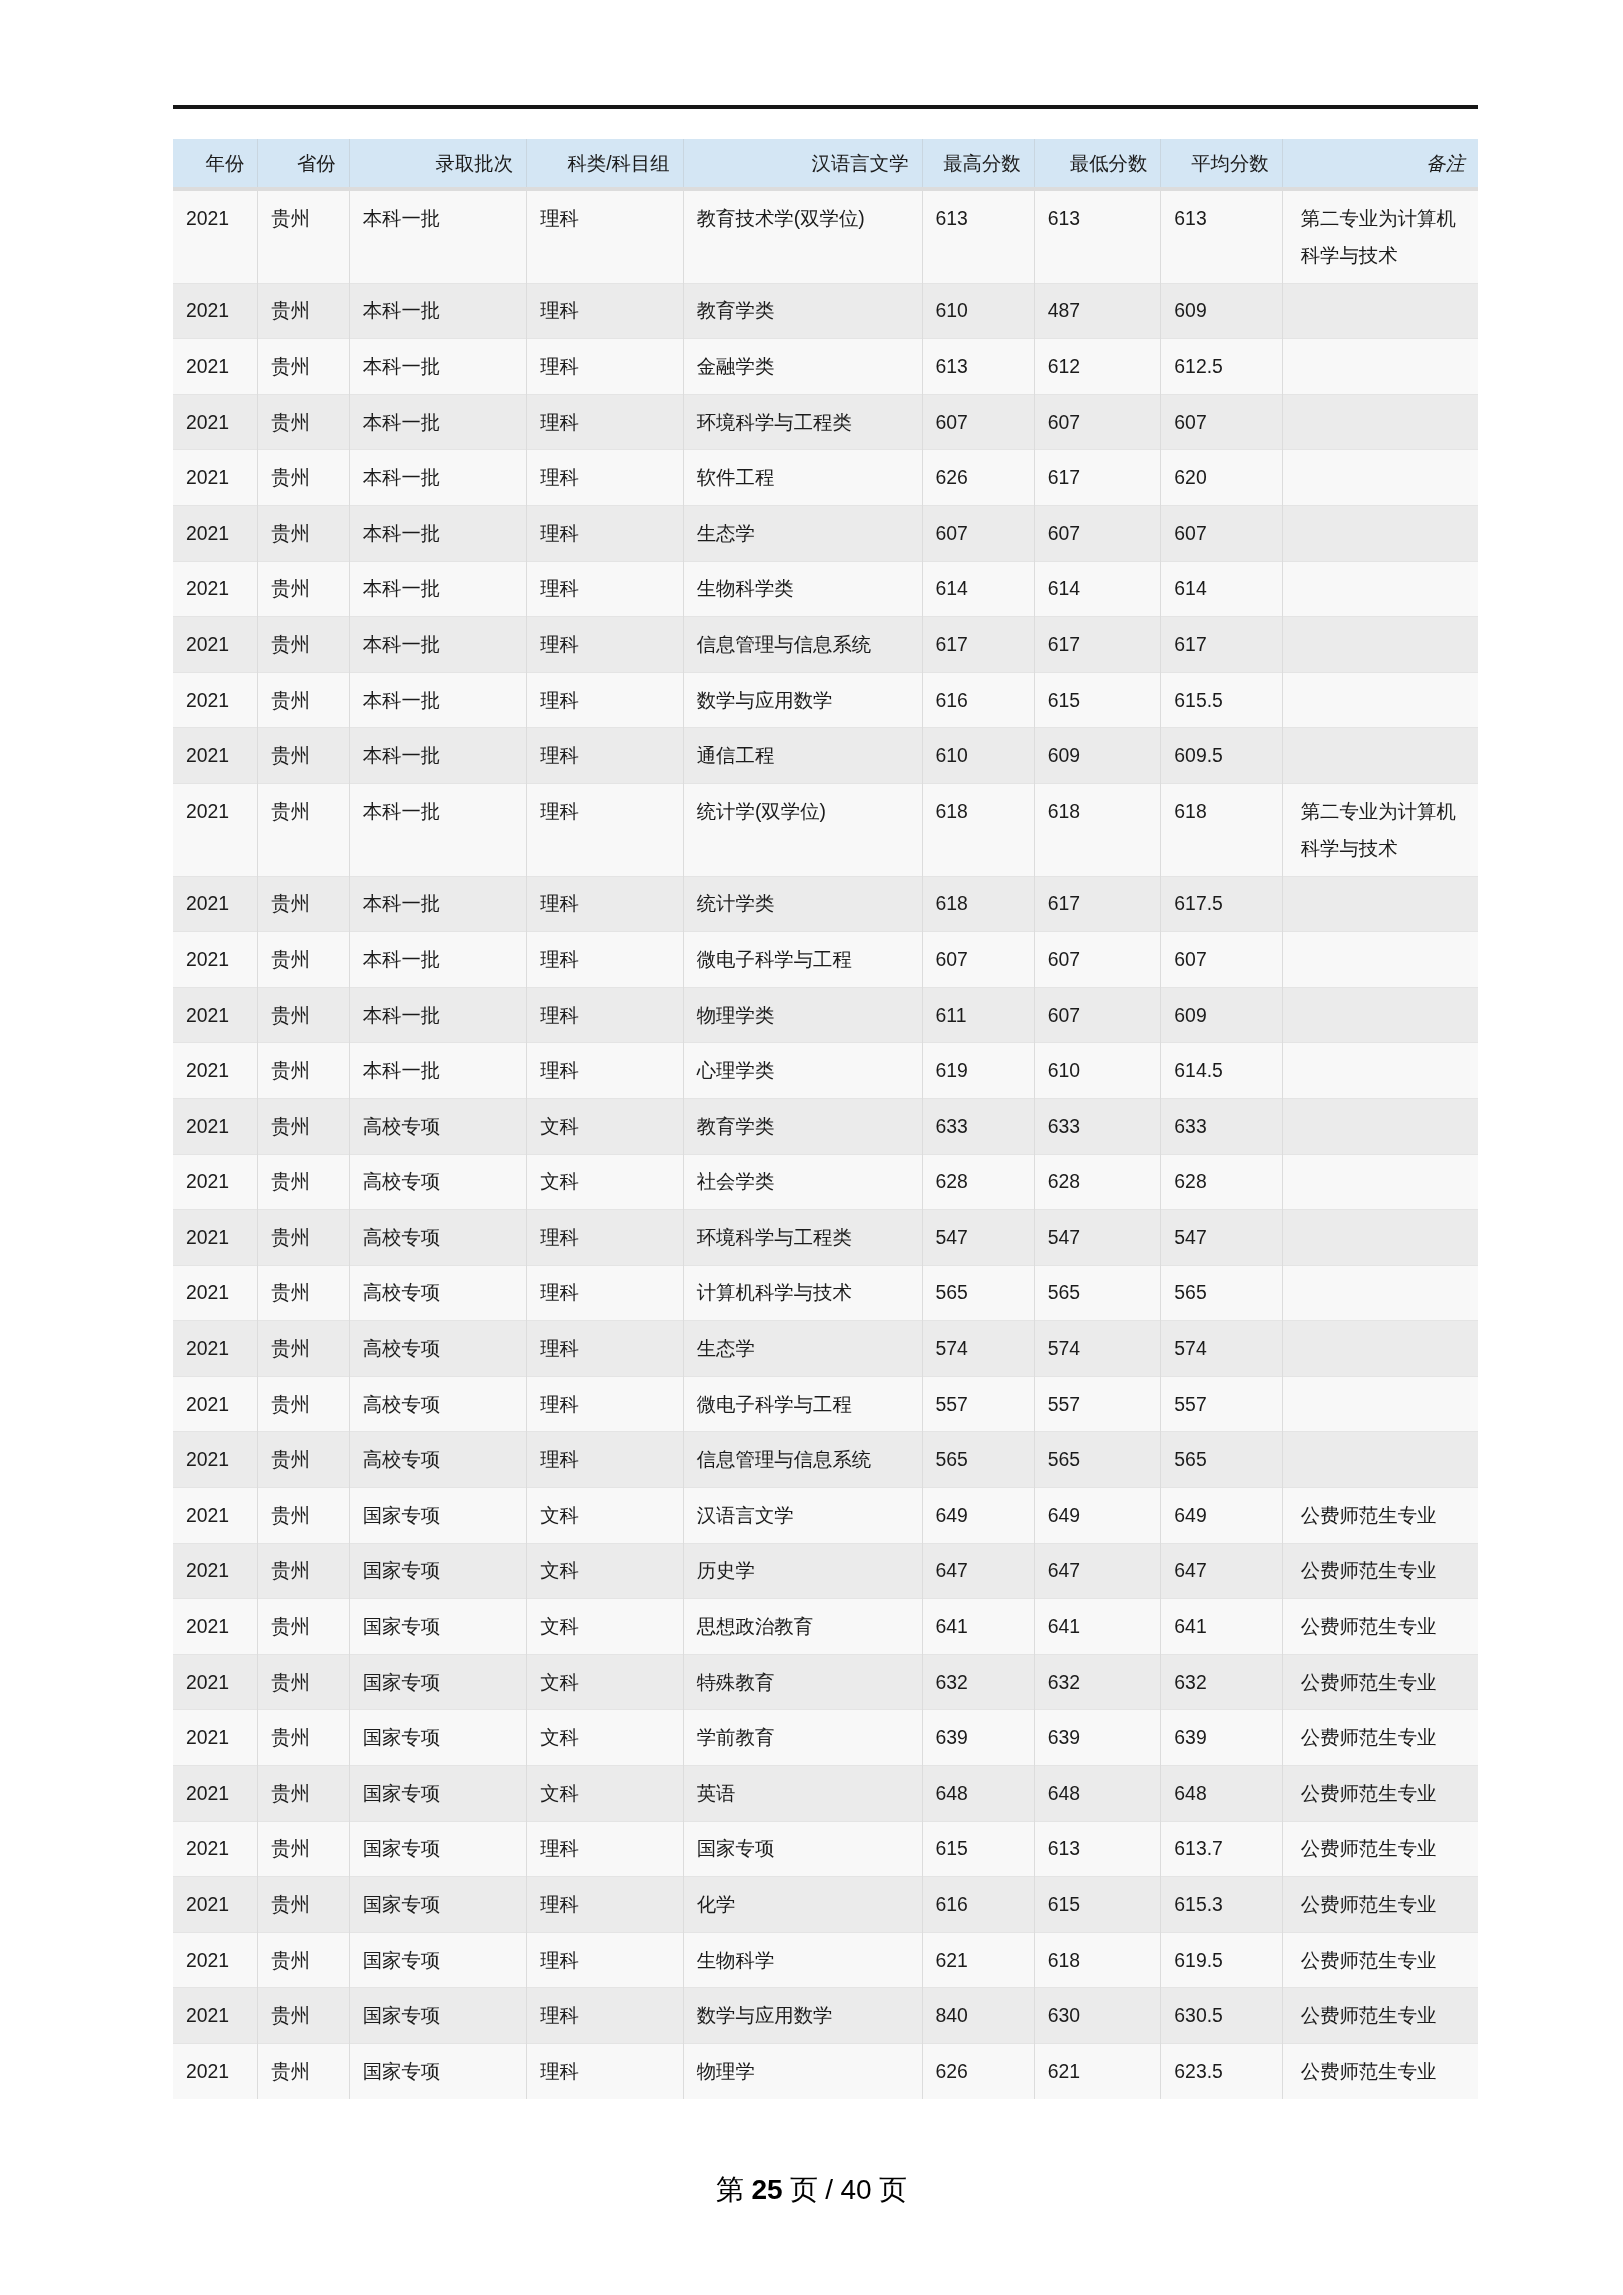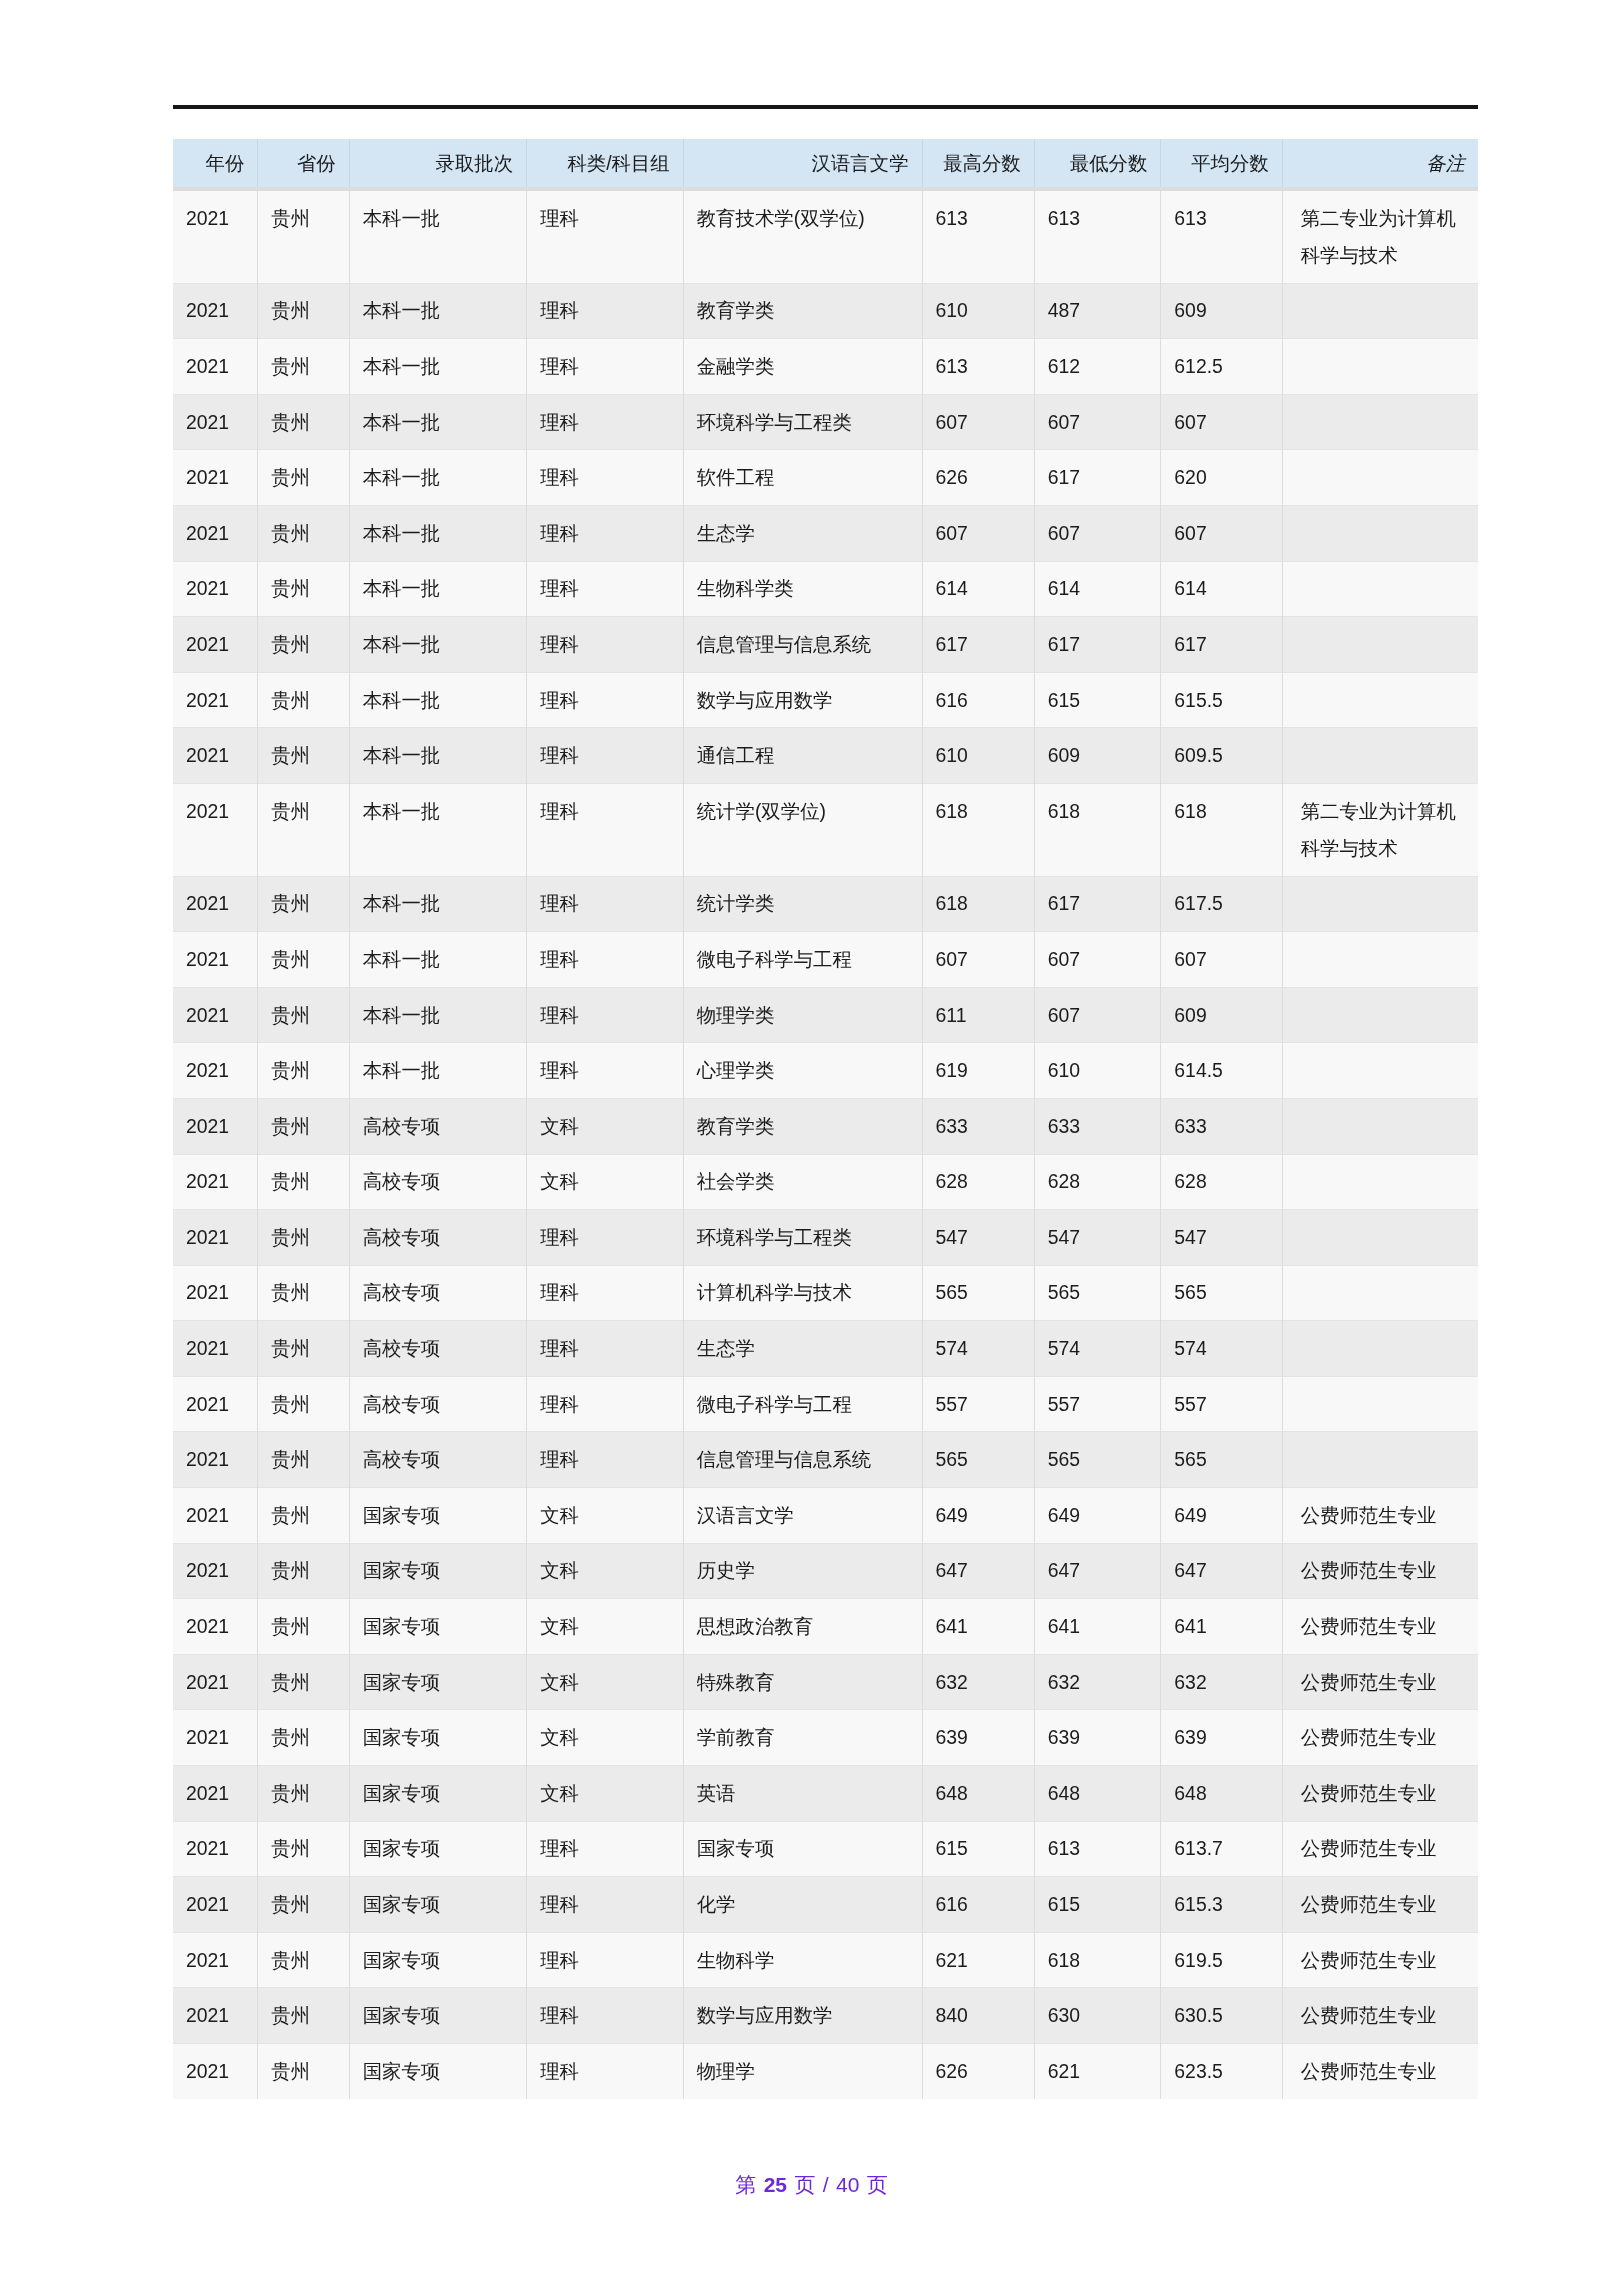--- a/index.html
+++ b/index.html
@@ -64,22 +64,22 @@
   }
   .score-table td:last-child { border-right: none; padding-left: 18px; }
   .score-table tr.odd  td { background: #f8f8f8; }
   .score-table tr.even td { background: #ebebeb; }
   .page-footer {
     position: absolute;
     left: 0;
     top: 2171px;
     width: 100%;
     text-align: center;
-    font-size: 21px;
-    color: #6d28d9;
+    font-size: 28px;
+    color: #000000;
     font-family: "Liberation Serif", "DejaVu Serif", serif;
   }
   .page-footer .pf-num {
     font-family: "Liberation Sans", "DejaVu Sans", sans-serif;
   }
   .page-footer .pf-current { font-weight: bold; }
   .page-footer span { margin: 0 3.7px; }
 </style>
 </head>
 <body>

